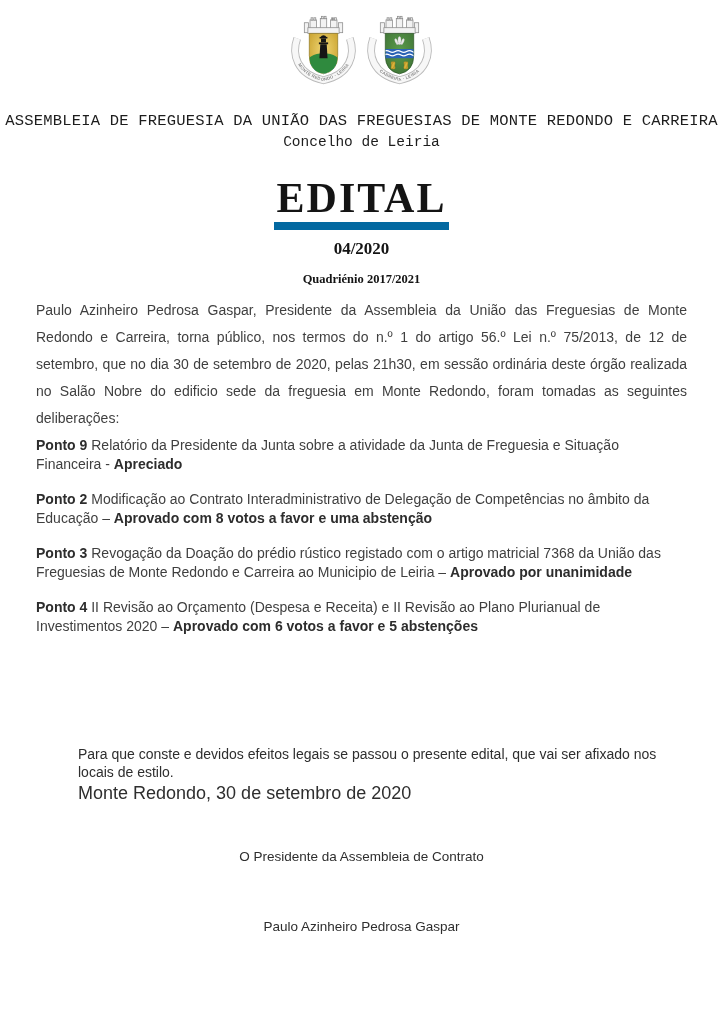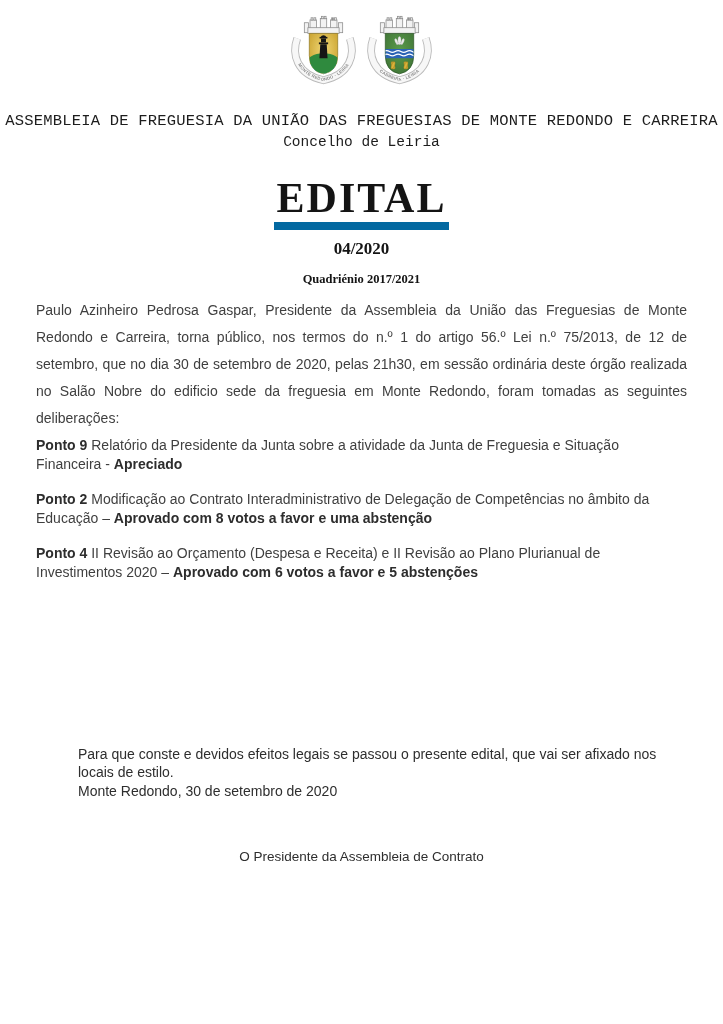--- a/index.html
+++ b/index.html
@@ -63,21 +63,21 @@
   .ponto{margin:0 0 17px 0;}
   .ponto strong{color:#2d2d2d;}
   .ponto .result{}
   
   .closing-statement{
     position:absolute;top:745px;left:78px;width:600px;
     font-size:14px;line-height:18px;color:#2e2e2e;
   }
   .dateline{
     position:absolute;top:783px;left:78px;
-    font-size:14px;color:#2e2e2e;
+    font-size:18px;color:#2e2e2e;
   }
   .sig-title{
     position:absolute;top:849px;left:0;right:0;
     text-align:center;font-size:13.5px;color:#2e2e2e;
   }
   .sig-name{
     position:absolute;top:919px;left:0;right:0;
     text-align:center;font-size:13.5px;color:#2e2e2e;
   }
 </style>
@@ -218,20 +218,22 @@
     <div><span class="title-main">EDITAL</span></div>
     <div class="title-number">04/2020</div>
     <div class="title-term">Quadriénio 2017/2021</div>
   </div>
 
   <p class="intro">Paulo Azinheiro Pedrosa Gaspar, Presidente da Assembleia da União das Freguesias de Monte Redondo e Carreira, torna público, nos termos do n.º 1 do artigo 56.º Lei n.º 75/2013, de 12 de setembro, que no dia 30 de setembro de 2020, pelas 21h30, em sessão ordinária deste órgão realizada no Salão Nobre do edificio sede da freguesia em Monte Redondo, foram tomadas as seguintes deliberações:</p>
 
   <div class="pontos">
     <p class="ponto"><strong>Ponto 9</strong><span> Relatório da Presidente da Junta sobre a atividade da Junta de Freguesia e Situação Financeira - </span><strong class="result">Apreciado</strong></p>
     <p class="ponto"><strong>Ponto 2</strong><span> Modificação ao Contrato Interadministrativo de Delegação de Competências no âmbito da Educação – </span><strong class="result">Aprovado com 8 votos a favor e uma abstenção</strong></p>
+    <p class="ponto"><strong>Ponto 3</strong><span> Revogação da Doação do prédio rústico registado com o artigo matricial 7368 da União das Freguesias de Monte Redondo e Carreira ao Municipio de Leiria – </span><strong class="result">Aprovado por unanimidade</strong></p>
     <p class="ponto"><strong>Ponto 4</strong><span> II Revisão ao Orçamento (Despesa e Receita) e II Revisão ao Plano Plurianual de Investimentos 2020 – </span><strong class="result">Aprovado com 6 votos a favor e 5 abstenções</strong></p>
   </div>
 
   <div class="closing-statement">Para que conste e devidos efeitos legais se passou o presente edital, que vai ser afixado nos locais de estilo.</div>
   <div class="dateline">Monte Redondo, 30 de setembro de 2020</div>
   <div class="sig-title">O Presidente da Assembleia de Contrato</div>
+  <div class="sig-name">Paulo Azinheiro Pedrosa Gaspar</div>
 
 </div>
 
 </body></html>

